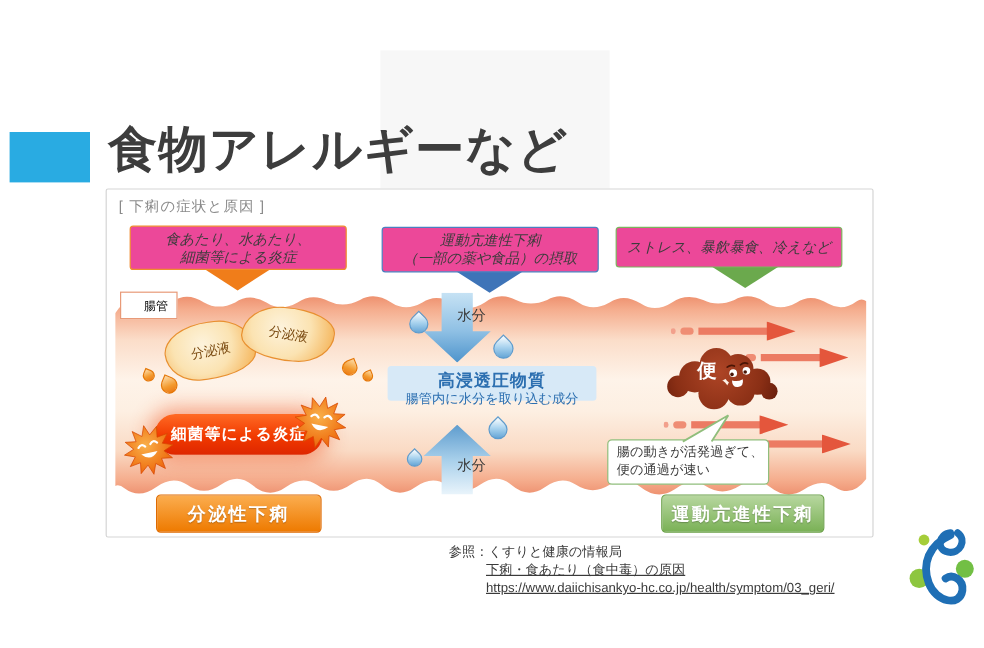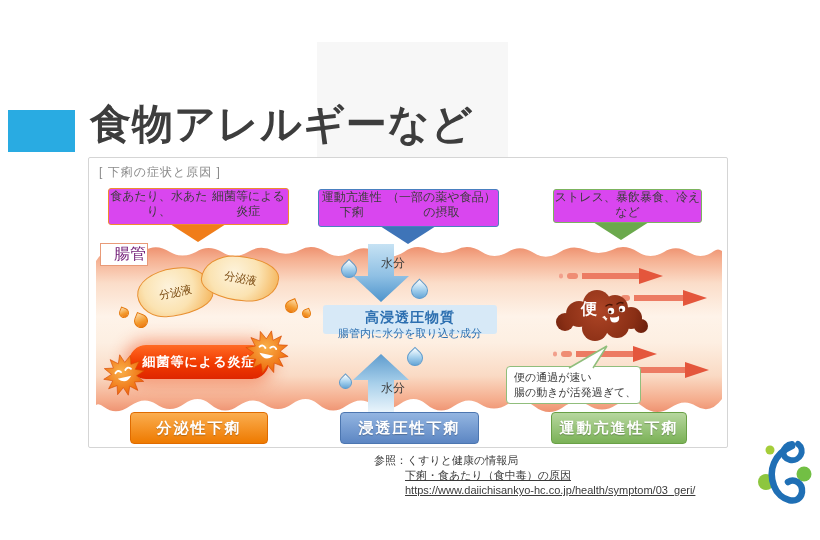--- a/index.html
+++ b/index.html
@@ -10,32 +10,32 @@
   .bg-shade { position:absolute; left:317px; top:42px; width:191px; height:115px; background:#f7f7f7; }
 
   
   .accent-bar { position:absolute; left:8px; top:110px; width:67px; height:42px; background:#29ABE2; }
   .page-title { position:absolute; left:90px; top:97px; font-size:41px; font-weight:700; color:#3d3d3d; letter-spacing:1px; white-space:nowrap; }
 
   
   .panel { position:absolute; left:88px; top:157px; width:640px; height:291px; background:#ffffff; border:1px solid #d5d5d5; border-radius:2px; }
   .panel-caption { position:absolute; left:10px; top:6px; font-size:12px; color:#8a8a8a; letter-spacing:1px; }
 
-  .cause-box { position:absolute; background:#d946ef; border-radius:3px; text-align:center; font-size:12px; line-height:15px; color:#3c3c3c; display:flex; flex-direction:row; justify-content:center; z-index:3; }
+  .cause-box { position:absolute; background:#ec4899; border-radius:3px; text-align:center; font-size:12px; line-height:15px; color:#3c3c3c; display:flex; flex-direction:column; justify-content:center; z-index:3;font-style:italic; }
   .cause-1 { left:19px; top:30px; width:181px; height:37px; border:1.5px solid #F08C2E; }
   .cause-2 { left:229px; top:31px; width:181px; height:38px; border:1.5px solid #4A80C0; }
-  .cause-3 { left:464px; top:31px; width:149px; height:34px; border:1.5px solid #7CB35E; }
+  .cause-3 { left:424px; top:31px; width:189px; height:34px; border:1.5px solid #7CB35E; }
   .tri-down { position:absolute; width:0; height:0; border-left:28px solid transparent; border-right:28px solid transparent; z-index:2; }
   .tri-1 { left:81px; top:66px; border-top:18px solid #F07D1A; }
   .tri-2 { left:291px; top:68px; border-top:18px solid #3E74B8; }
   .tri-3 { left:504px; top:64px; border-top:18px solid #6BA94D; }
 
   .band { position:absolute; left:7px; top:81px; width:626px; height:180px; z-index:1; }
 
-  .intestine-label { position:absolute; left:11px; top:85px; width:48px; height:23px; background:#fff; border:1px solid #E89A78; font-size:16px; color:#701a75; display:flex; align-items:center; justify-content:center; z-index:4;padding-left:12px; }
+  .intestine-label { position:absolute; left:11px; top:85px; width:48px; height:23px; background:#fff; border:1px solid #E89A78; font-size:10px; color:#000000; display:flex; align-items:center; justify-content:center; z-index:4;padding-left:12px; }
 
   
   .blob { position:absolute; z-index:3; display:flex; align-items:center; justify-content:center;
     font-size:11px; color:#7a4a10; border:1.5px solid #E89030;
     background:radial-gradient(circle at 42% 38%, #FDF3DC 0%, #FBE3B2 48%, #F6BE6C 82%, #F0A443 100%);
     border-radius:55% 45% 60% 40% / 52% 62% 42% 55%; }
   .blob-1 { left:48px; top:110px; width:76px; height:48px; transform:rotate(-7deg); }
   .blob-2 { left:112px; top:98px; width:78px; height:45px; transform:rotate(4deg); border-radius:45% 58% 42% 60% / 60% 45% 58% 45%; }
 
   .drop { position:absolute; border-radius:0 50% 50% 50%; z-index:3; }
@@ -234,30 +234,29 @@
       <path d="M66,22 q3,-2.5 6,-1" stroke="#4A1505" stroke-width="1.4" fill="none" stroke-linecap="round"></path>
       <circle cx="60" cy="29" r="3.2" fill="#fff"></circle>
         <circle cx="59" cy="30" r="1.5" fill="#4A1505"></circle>
       <circle cx="71" cy="27" r="3.2" fill="#fff"></circle>
         <circle cx="70" cy="28" r="1.5" fill="#4A1505"></circle>
       <path d="M59,35 q4.5,1.5 9,-1 q1,6 -4,6.5 q-5,0.5 -5,-5.5 z" fill="#fff"></path>
     </svg>
     <div class="stool-label">便</div>
 
     <div class="callout">
+      <div>腸の動きが活発過ぎて、</div>
       <div>便の通過が速い</div>
-      <div>腸の動きが活発過ぎて、</div>
     </div>
     <svg class="callout-pointer" width="56" height="25" viewBox="0 0 56 25">
       <polygon points="48,2 10,24 34,24" fill="#ffffff"></polygon>
       <path d="M48,2 L10,24 M48,2 L34,24" stroke="#90BE7C" stroke-width="1.5" fill="none"></path>
     </svg>
 
     <div class="result-box result-1">分泌性下痢</div>
-    <div class="result-box result-2">浸透圧性下痢</div>
     <div class="result-box result-3">運動亢進性下痢</div>
 
   </div>
 
   <div class="reference">
     <div>参照：くすりと健康の情報局</div>
     <div class="ind">下痢・食あたり（食中毒）の原因</div>
     <div class="ind">https://www.daiichisankyo-hc.co.jp/health/symptom/03_geri/</div>
   </div>
 

